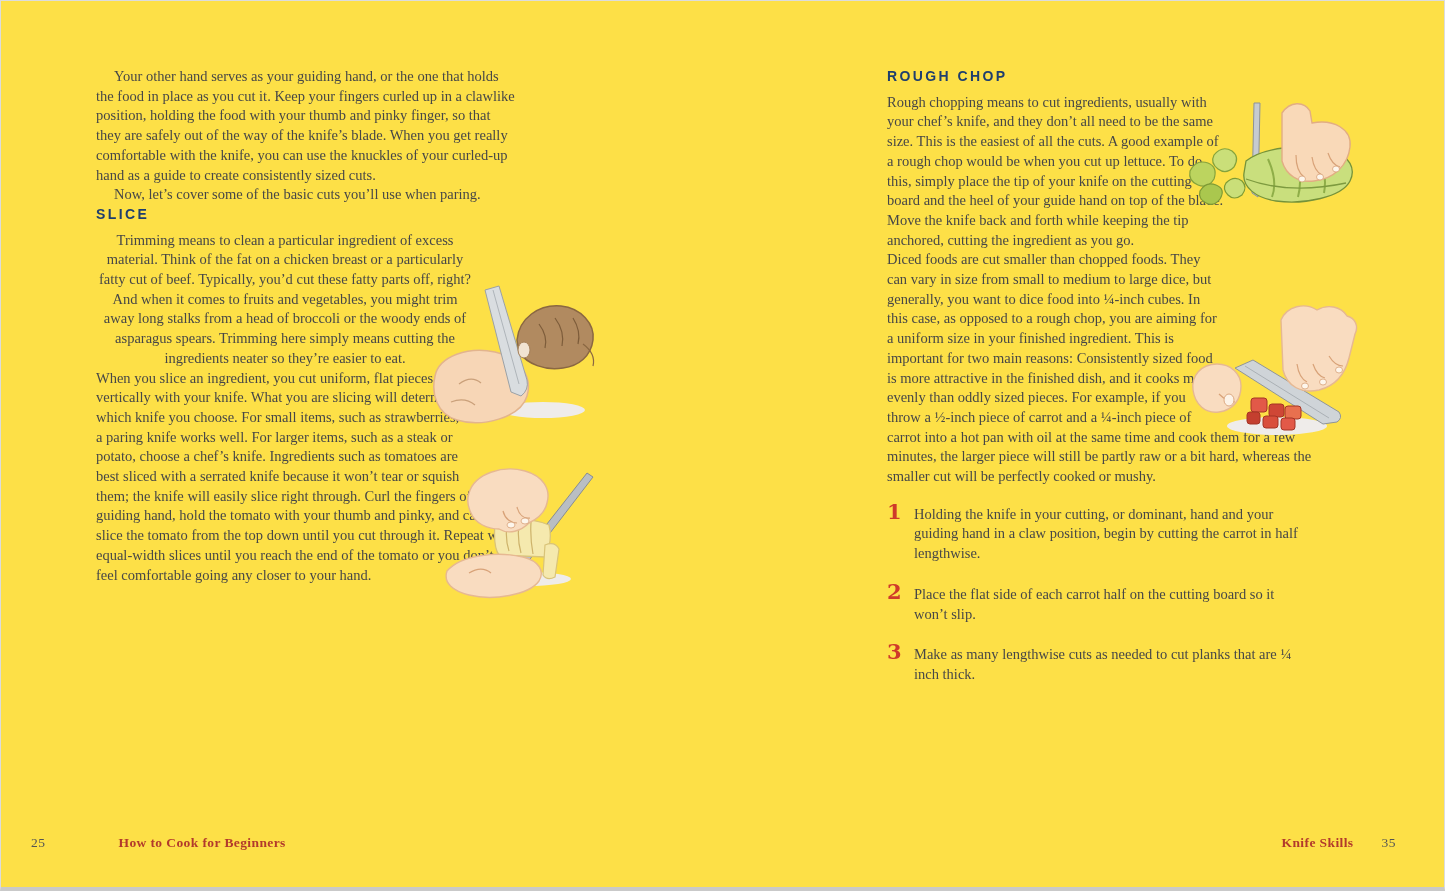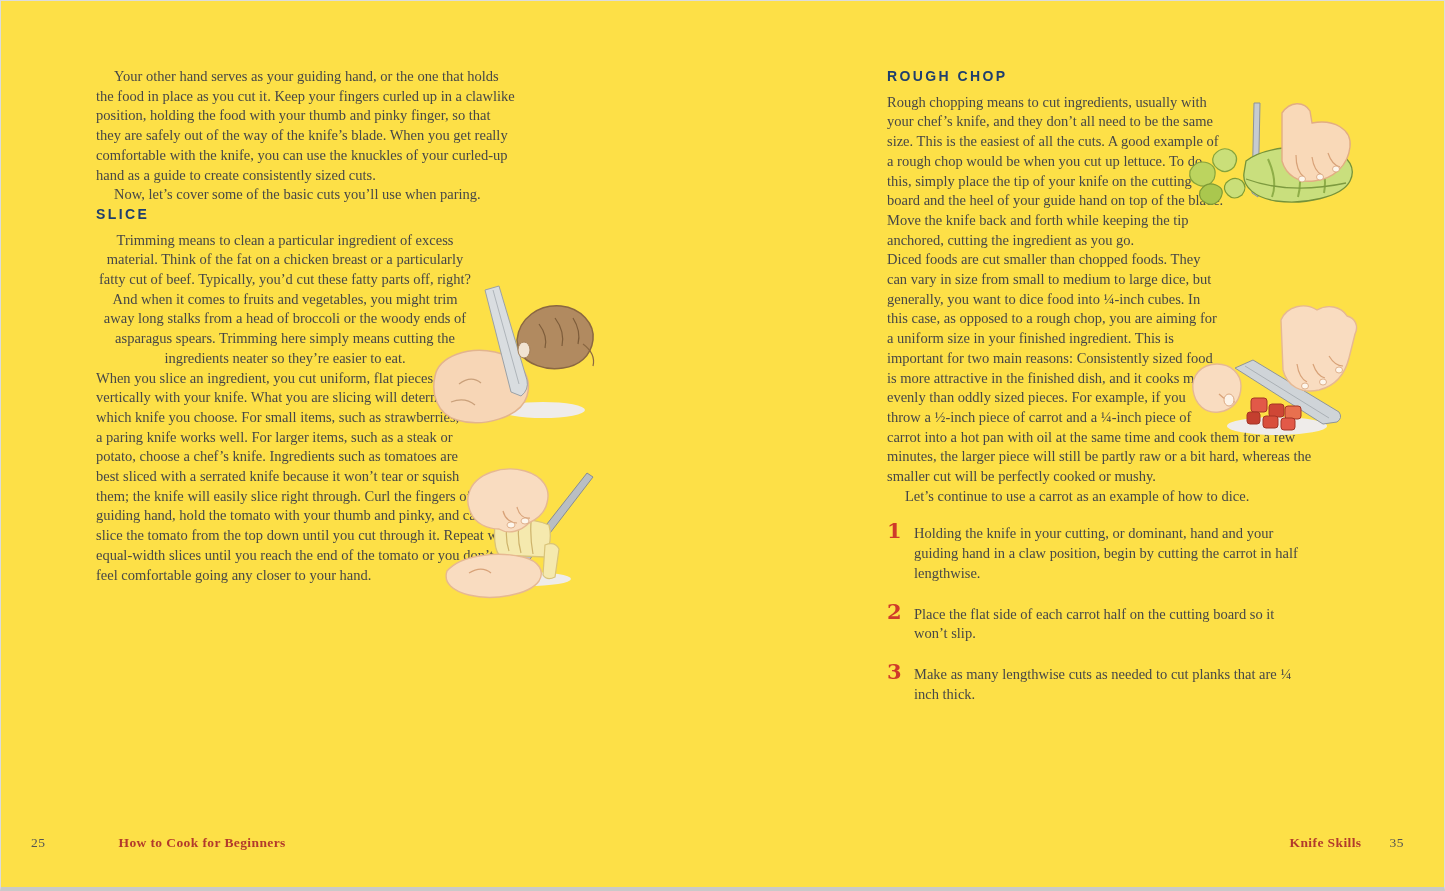--- a/index.html
+++ b/index.html
@@ -45,21 +45,21 @@
     font-size:21px;
     color:#cf3a2a;
   }
   .illus { position:absolute; }
   .illus svg { display:block; width:100%; height:100%; }
   .footer-left, .footer-right {
     position:absolute; top:834px;
     font-size:13.5px; line-height:16px;
   }
   .footer-left { left:30px; }
-  .footer-right { right:40px; text-align:right; }
+  .footer-right { right:48px; text-align:right; }
   .pgnum { color:#545454; letter-spacing:0.5px; }
   .foot-title {
     font-weight:700;
     color:#b23a2c;
     letter-spacing:0.4px;
   }
   .footer-left .foot-title { margin-left:73px; }
   .footer-right .pgnum { margin-left:28px; }
 </style>
 </head>
@@ -81,21 +81,20 @@
   </div>
 
   <div class="col" style="left:886px; top:66px; width:426px;">
     <h3 class="sec">ROUGH CHOP</h3>
     <p class="narrow-rough">Rough chopping means to cut ingredients, usually with your chef’s knife, and they don’t all need to be the same size. This is the easiest of all the cuts. A good example of a rough chop would be when you cut up lettuce. To do this, simply place the tip of your knife on the cutting board and the heel of your guide hand on top of the blade. Move the knife back and forth while keeping the tip anchored, cutting the ingredient as you go.</p>
 
     <div>
       <div class="spacer dice"></div>
       <p>Diced foods are cut smaller than chopped foods. They can vary in size from small to medium to large dice, but generally, you want to dice food into ¼-inch cubes. In this case, as opposed to a rough chop, you are aiming for a uniform size in your finished ingredient. This is important for two main reasons: Consistently sized food is more attractive in the finished dish, and it cooks more evenly than oddly sized pieces. For example, if you throw a ½-inch piece of carrot and a ¼-inch piece of carrot into a hot pan with oil at the same time and cook them for a few minutes, the larger piece will still be partly raw or a bit hard, whereas the smaller cut will be perfectly cooked or mushy.</p>
     </div>
-    <p class="indent lets">Let’s continue to use a carrot as an example of how to dice.</p>
 
     <div class="steps">
       <div class="step">
         <span class="step-num">1</span>
         <span>Holding the knife in your cutting, or dominant, hand and your guiding hand in a claw position, begin by cutting the carrot in half lengthwise.</span>
       </div>
       <div class="step">
         <span class="step-num">2</span>
         <span>Place the flat side of each carrot half on the cutting board so it won’t slip.</span>
       </div>

